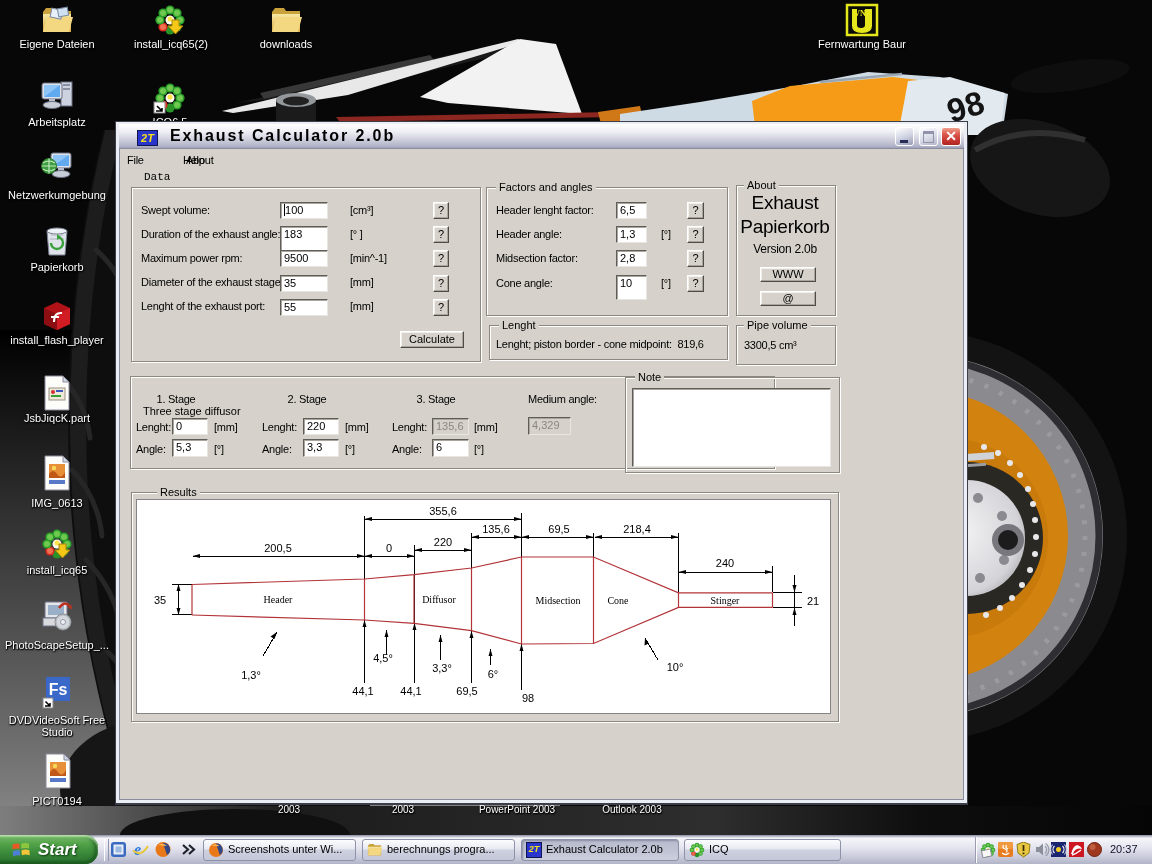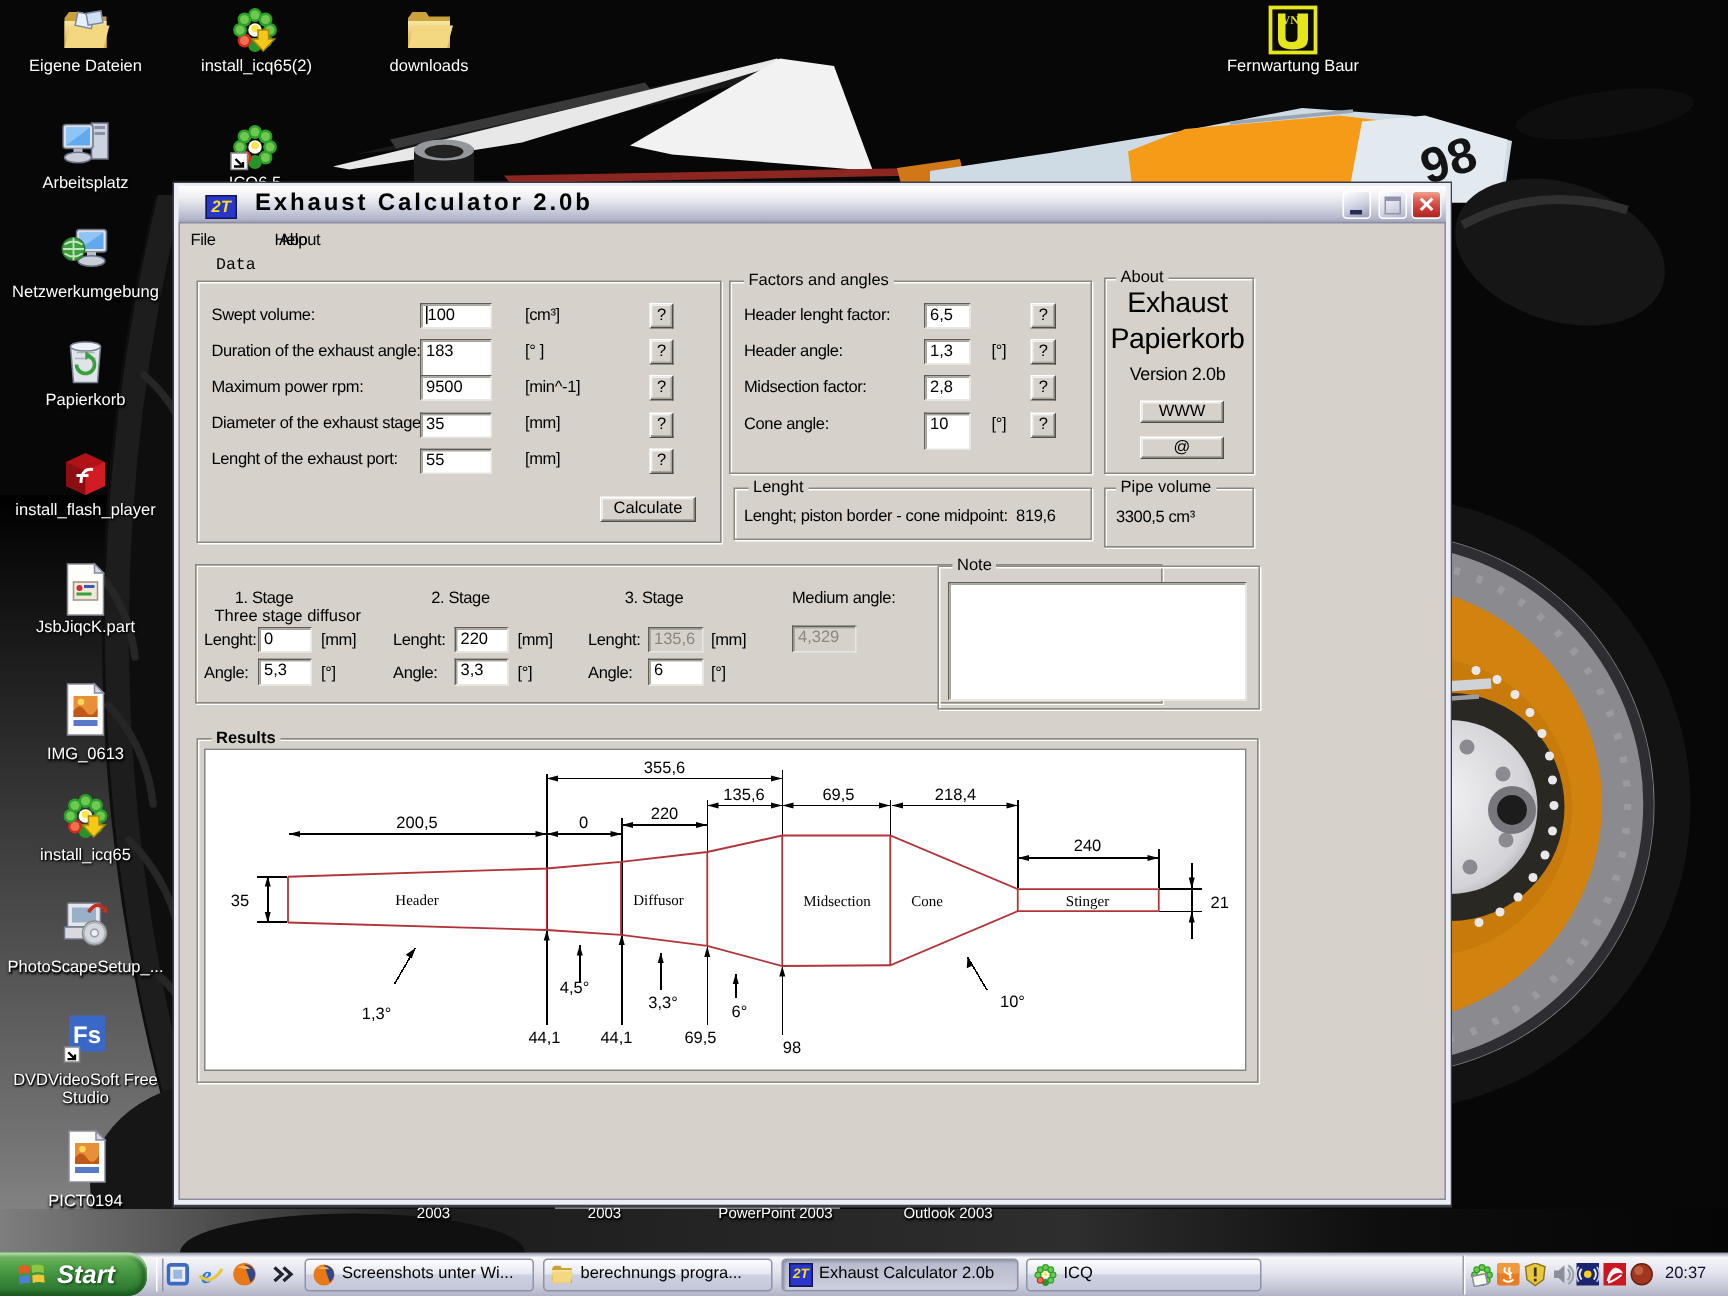--- a/index.html
+++ b/index.html
@@ -417,21 +417,21 @@
 <div class="wtext" style="left:474px;top:421px;">[mm]</div>
 <div class="wtext" style="left:214px;top:443px;">[°]</div>
 <div class="wtext" style="left:345px;top:443px;">[°]</div>
 <div class="wtext" style="left:474px;top:443px;">[°]</div>
 
 <div class="fieldset" style="left:625px;top:377px;width:213px;height:94px;"></div>
 <div class="glabel" style="left:635px;top:372px;">Note</div>
 <div class="abs" style="left:632px;top:388px;width:199px;height:79px;background:#fff;border:1px solid;border-color:#5f5d57 #e8e6e0 #e8e6e0 #5f5d57;box-shadow:inset 1px 1px 0 #a9a59d;box-sizing:border-box;"></div>
 
 <div class="fieldset" style="left:131px;top:492px;width:706px;height:228px;"></div>
-<div class="glabel" style="left:141px;top:487px;font-weight:bold;">Results</div>
+<div class="glabel" style="left:157px;top:487px;">Results</div>
 <div class="abs" style="left:136px;top:499px;width:695px;height:215px;background:#fff;border:1px solid #848484;box-sizing:border-box;"></div>
 </div>
 
 
 <svg class="abs" style="left:137px;top:500px;" width="693" height="213" viewBox="137 500 693 213">
  <g stroke="#000" stroke-width="1" fill="none" shape-rendering="crispEdges">
 
   <line x1="364.5" y1="519" x2="521.5" y2="519"></line>
   <line x1="471.5" y1="537" x2="521.5" y2="537"></line>
   <line x1="521.5" y1="537" x2="593.5" y2="537"></line>

